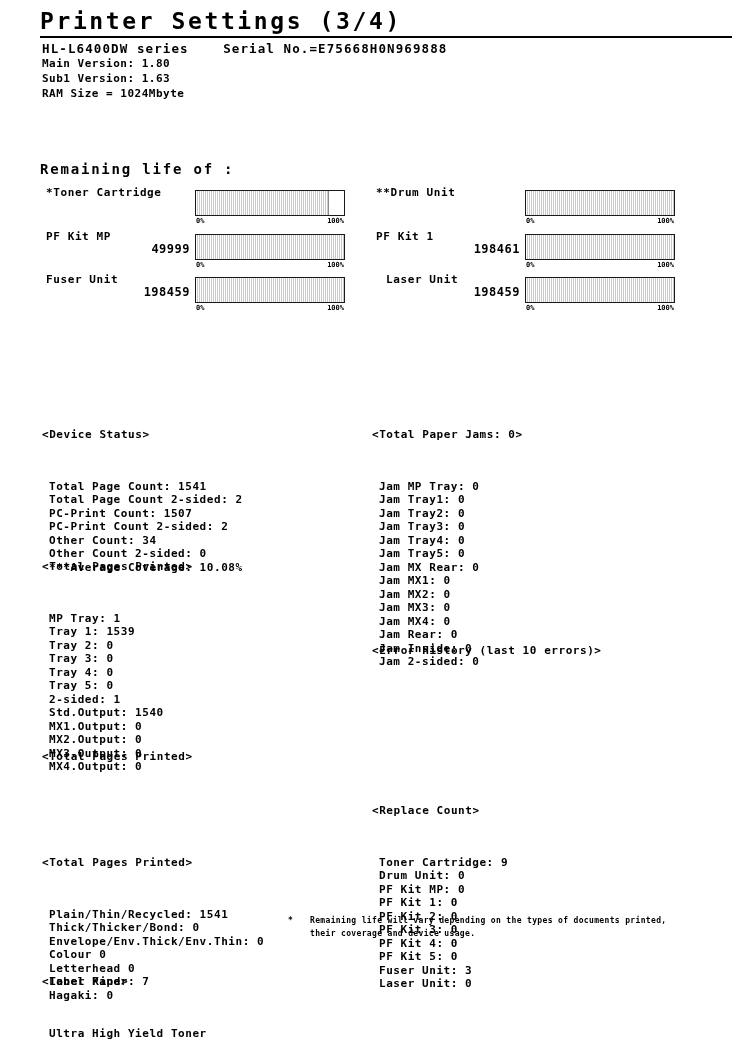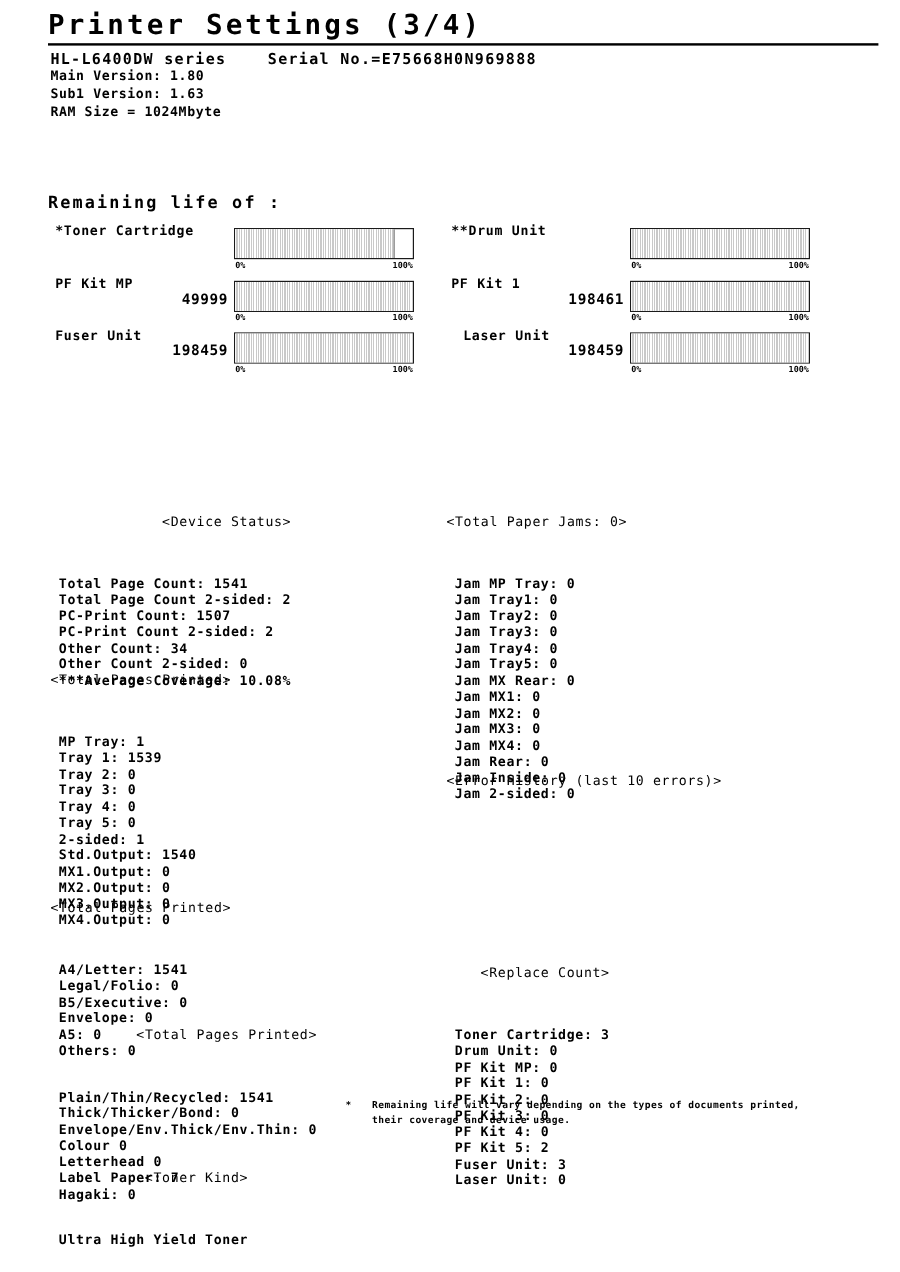--- a/index.html
+++ b/index.html
@@ -117,25 +117,24 @@
   .gauge-scale .lo { left: 1px; }
   .gauge-scale .hi { right: 1px; }
 
   
   .block {
     position: absolute;
     white-space: pre;
   }
   .block .sec {
     font-size: 11px;
-    font-weight: normal;
+    font-weight: bold;
     letter-spacing: 0.55px;
     line-height: 13.5px;
     white-space: pre;
-    text-align: right;
   }
   .block .row {
     font-size: 11px;
     font-weight: bold;
     letter-spacing: 0.55px;
     line-height: 13.5px;
     white-space: pre;
     padding-left: 7px;
   }
 
@@ -234,21 +233,20 @@
     <div><div class="row">Total Page Count: 1541</div><div class="row">Total Page Count 2-sided: 2</div><div class="row">PC-Print Count: 1507</div><div class="row">PC-Print Count 2-sided: 2</div><div class="row">Other Count: 34</div><div class="row">Other Count 2-sided: 0</div><div class="row">***Average Coverage: 10.08%</div></div>
   </div>
 
   <div class="block" style="left:42px; top:522px;">
     <div class="sec">&lt;Total Pages Printed&gt;</div>
     <div><div class="row">MP Tray: 1</div><div class="row">Tray 1: 1539</div><div class="row">Tray 2: 0</div><div class="row">Tray 3: 0</div><div class="row">Tray 4: 0</div><div class="row">Tray 5: 0</div><div class="row">2-sided: 1</div><div class="row">Std.Output: 1540</div><div class="row">MX1.Output: 0</div><div class="row">MX2.Output: 0</div><div class="row">MX3.Output: 0</div><div class="row">MX4.Output: 0</div></div>
   </div>
 
   <div class="block" style="left:42px; top:712px;">
     <div class="sec">&lt;Total Pages Printed&gt;</div>
-    <div><div class="row">A4/Letter: 1541</div><div class="row">Legal/Folio: 0</div><div class="row">B5/Executive: 0</div><div class="row">Envelope: 0</div><div class="row">A5: 0</div><div class="row">Others: 0</div></div>
   </div>
 
   <div class="block" style="left:42px; top:818px;">
     <div class="sec">&lt;Total Pages Printed&gt;</div>
     <div><div class="row">Plain/Thin/Recycled: 1541</div><div class="row">Thick/Thicker/Bond: 0</div><div class="row">Envelope/Env.Thick/Env.Thin: 0</div><div class="row">Colour 0</div><div class="row">Letterhead 0</div><div class="row">Label Paper: 7</div><div class="row">Hagaki: 0</div></div>
   </div>
 
   <div class="block" style="left:42px; top:937px;">
     <div class="sec">&lt;Toner Kind&gt;</div>
     <div><div class="row">Ultra High Yield Toner</div></div>
@@ -259,21 +257,21 @@
     <div><div class="row">Jam MP Tray: 0</div><div class="row">Jam Tray1: 0</div><div class="row">Jam Tray2: 0</div><div class="row">Jam Tray3: 0</div><div class="row">Jam Tray4: 0</div><div class="row">Jam Tray5: 0</div><div class="row">Jam MX Rear: 0</div><div class="row">Jam MX1: 0</div><div class="row">Jam MX2: 0</div><div class="row">Jam MX3: 0</div><div class="row">Jam MX4: 0</div><div class="row">Jam Rear: 0</div><div class="row">Jam Inside: 0</div><div class="row">Jam 2-sided: 0</div></div>
   </div>
 
   <div class="block" style="left:372px; top:606px;">
     <div class="sec">&lt;Error History (last 10 errors)&gt;</div>
     <div></div>
   </div>
 
   <div class="block" style="left:372px; top:766px;">
     <div class="sec">&lt;Replace Count&gt;</div>
-    <div><div class="row">Toner Cartridge: 3</div><div class="row">Drum Unit: 0</div><div class="row">PF Kit MP: 0</div><div class="row">PF Kit 1: 0</div><div class="row">PF Kit 2: 0</div><div class="row">PF Kit 3: 0</div><div class="row">PF Kit 4: 0</div><div class="row">PF Kit 5: 2</div><div class="row">Fuser Unit: 3</div><div class="row">Laser Unit: 0</div></div>
+    <div><div class="row">Toner Cartridge: 9</div><div class="row">Drum Unit: 0</div><div class="row">PF Kit MP: 0</div><div class="row">PF Kit 1: 0</div><div class="row">PF Kit 2: 0</div><div class="row">PF Kit 3: 0</div><div class="row">PF Kit 4: 0</div><div class="row">PF Kit 5: 0</div><div class="row">Fuser Unit: 3</div><div class="row">Laser Unit: 0</div></div>
   </div>
 
   <div class="footnotes" id="footnotes">
       <div class="fn"><span class="mark">*</span><span>Remaining life will vary depending on the types of documents printed,</span></div>
       <div class="fn cont"><span>their coverage and device usage.</span></div>
     </div>
 
 </div>
 
 </body></html>

